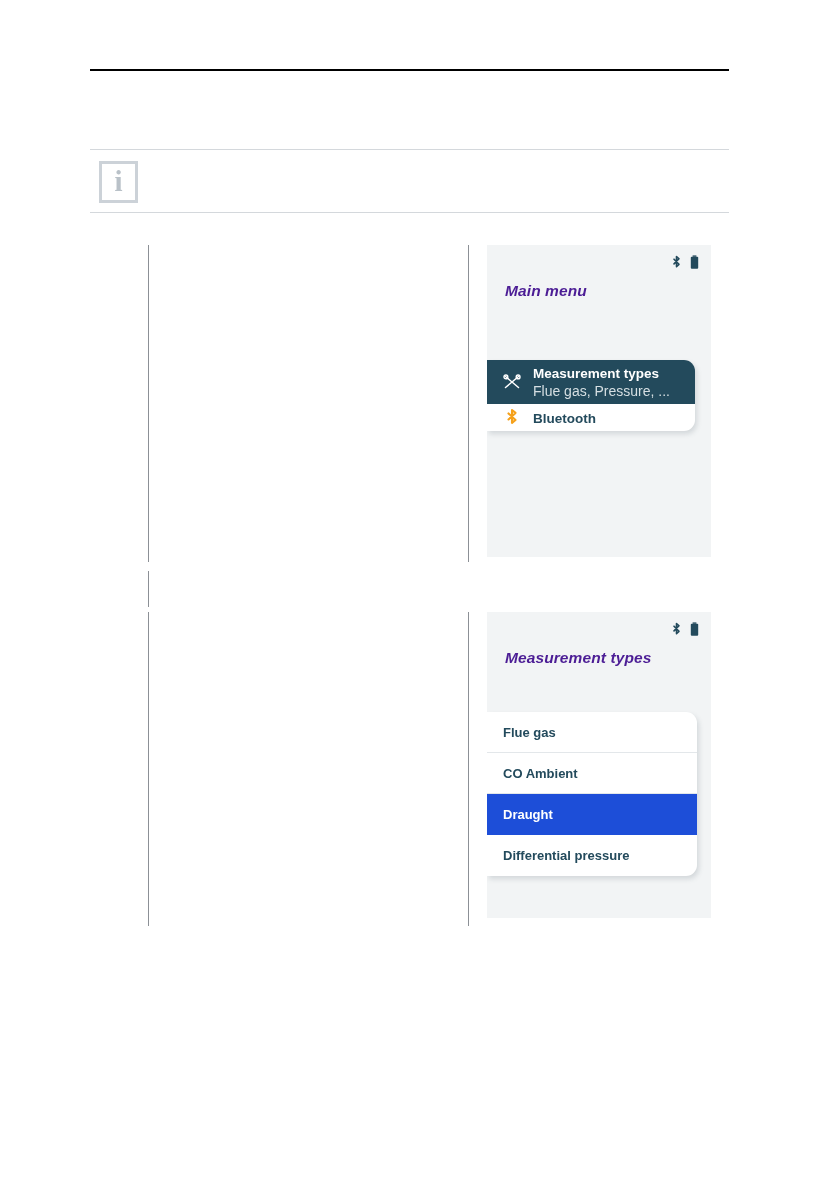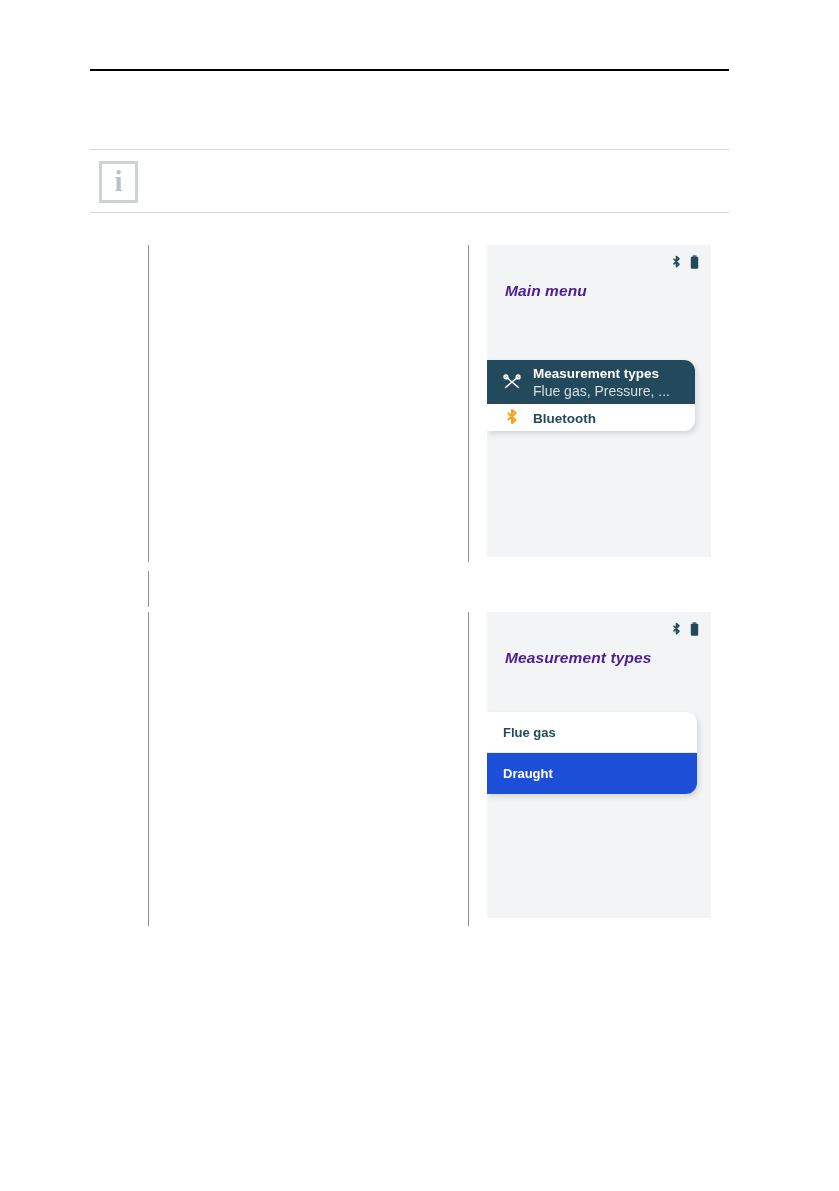--- a/index.html
+++ b/index.html
@@ -274,15 +274,17 @@
         <rect x="2.6" y="0.4" width="3.8" height="1.4" fill="#234a5c"></rect>
         <rect x="0.8" y="1.8" width="7.4" height="12.0" rx="1" fill="#234a5c"></rect>
       </svg>
     </span>
   </div>
 
   <div class="screen-title">Measurement types</div>
 
   <div class="card list-card">
     <div class="list-row">Flue gas</div>
+    <div class="list-row">CO Ambient</div>
     <div class="list-row selected">Draught</div>
+    <div class="list-row">Differential pressure</div>
   </div>
 </div>
 
 </body></html>

